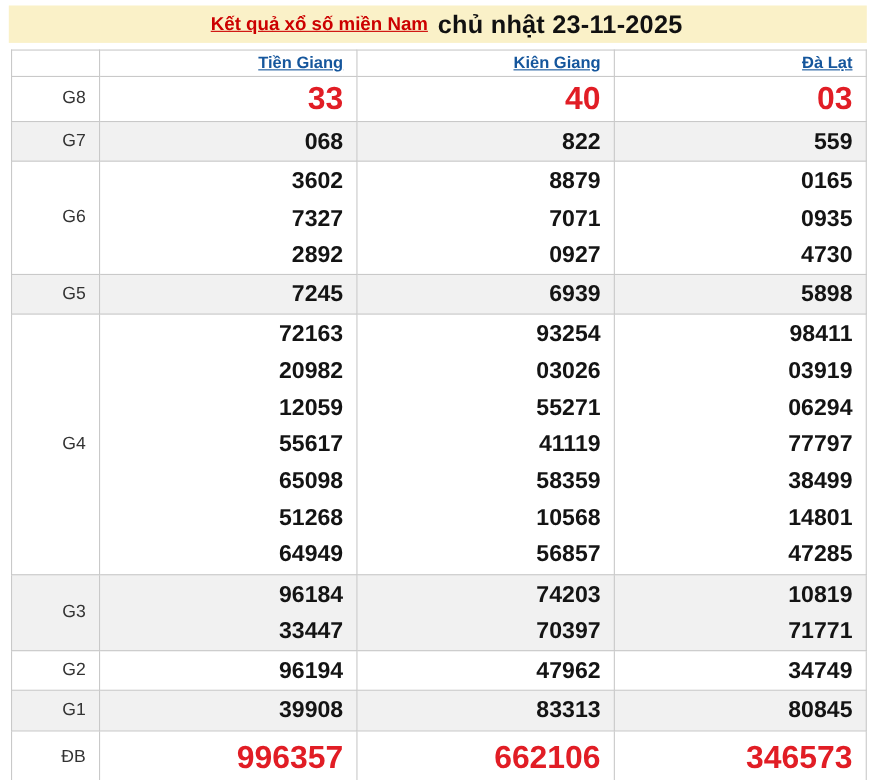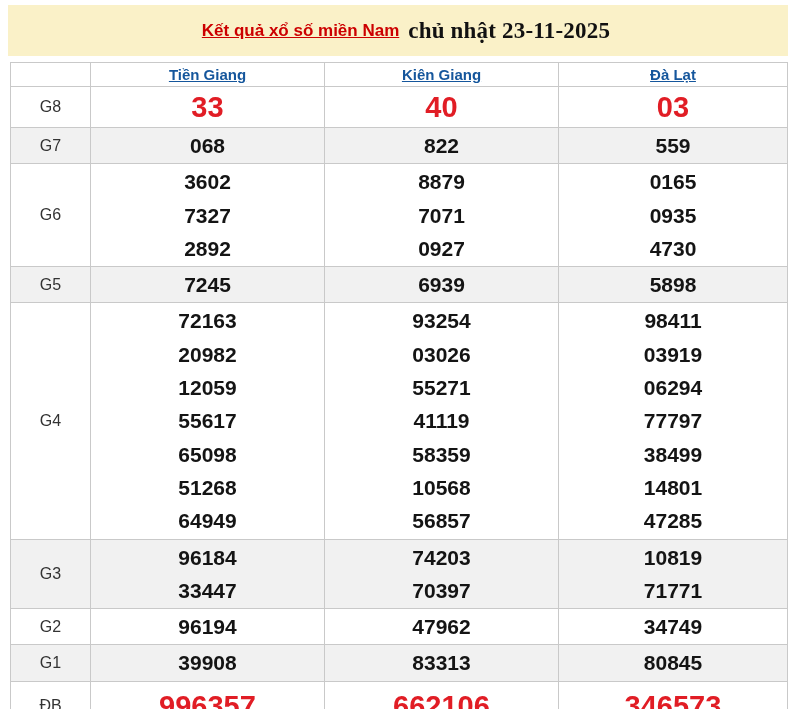--- a/index.html
+++ b/index.html
@@ -15,50 +15,49 @@
   }
   *{box-sizing:border-box;}
   html,body{margin:0;padding:0;}
   body{
     width:796px;height:709px;overflow:hidden;
     background:#ffffff;
     font-family:"Liberation Sans", sans-serif;
   }
   .title-bar{
     margin:5px 8px 6px 8px;
-    height:51px;
+    height:34px;
     background:var(--titlebar-bg);
     display:flex;align-items:center;justify-content:center;
     gap:9px;
     padding-left:16px;
   }
   .title-link{
     color:var(--title-link);
     font-weight:bold;
     font-size:17px;
     text-decoration:underline;
     cursor:pointer;
   }
   .title-date{
     color:var(--title-date);
     font-weight:bold;
     font-size:23px;
     letter-spacing:0.2px;
-    font-family:Liberation Serif, serif;
   }
   table.results{
     margin-left:10px;
     width:777px;
     border-collapse:collapse;
     table-layout:fixed;
   }
   .results th,.results td{
     border:1px solid var(--border);
-    text-align:center;
-    padding:1px 0;
+    text-align:right;
+    padding:1px 12px;
     vertical-align:middle;
   }
   .results thead th{
     height:24px;
     font-size:15px;
     background:#ffffff;
     font-weight:bold;
   }
   .results thead a{
     color:var(--collink);

